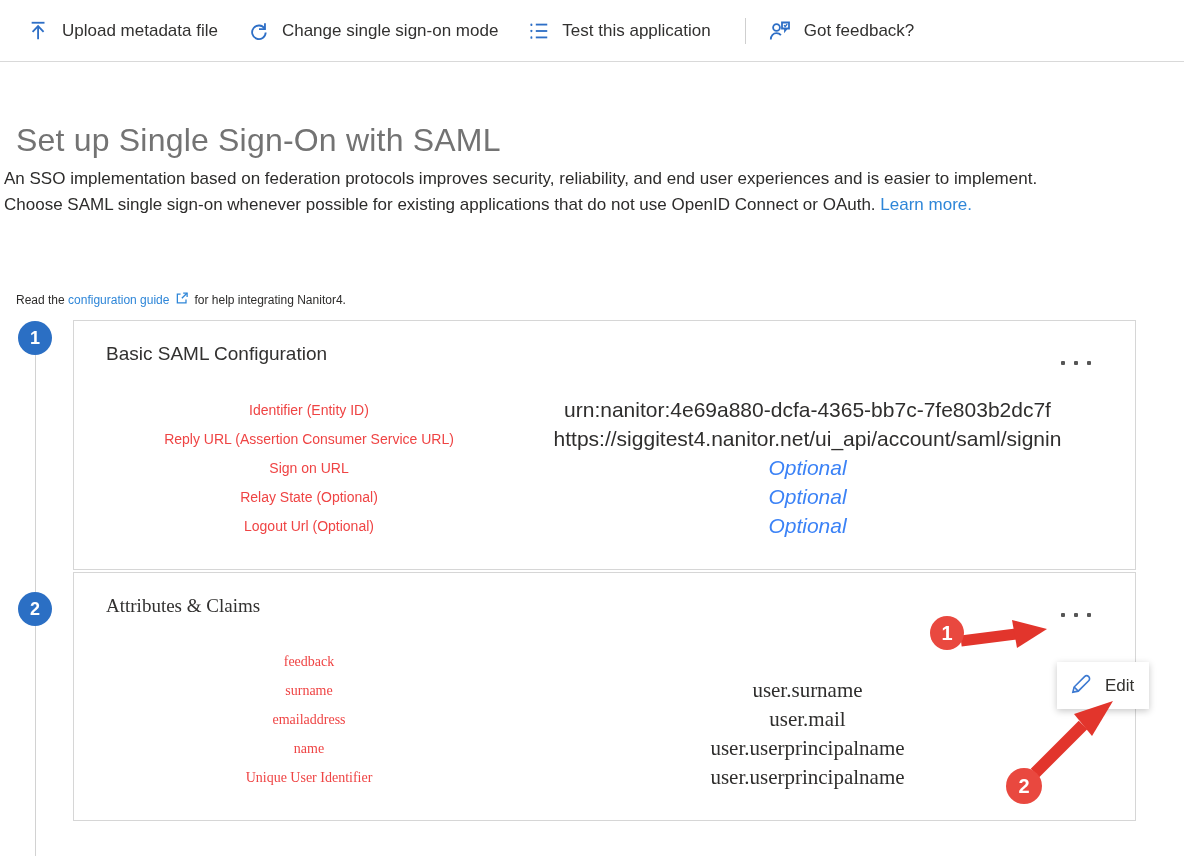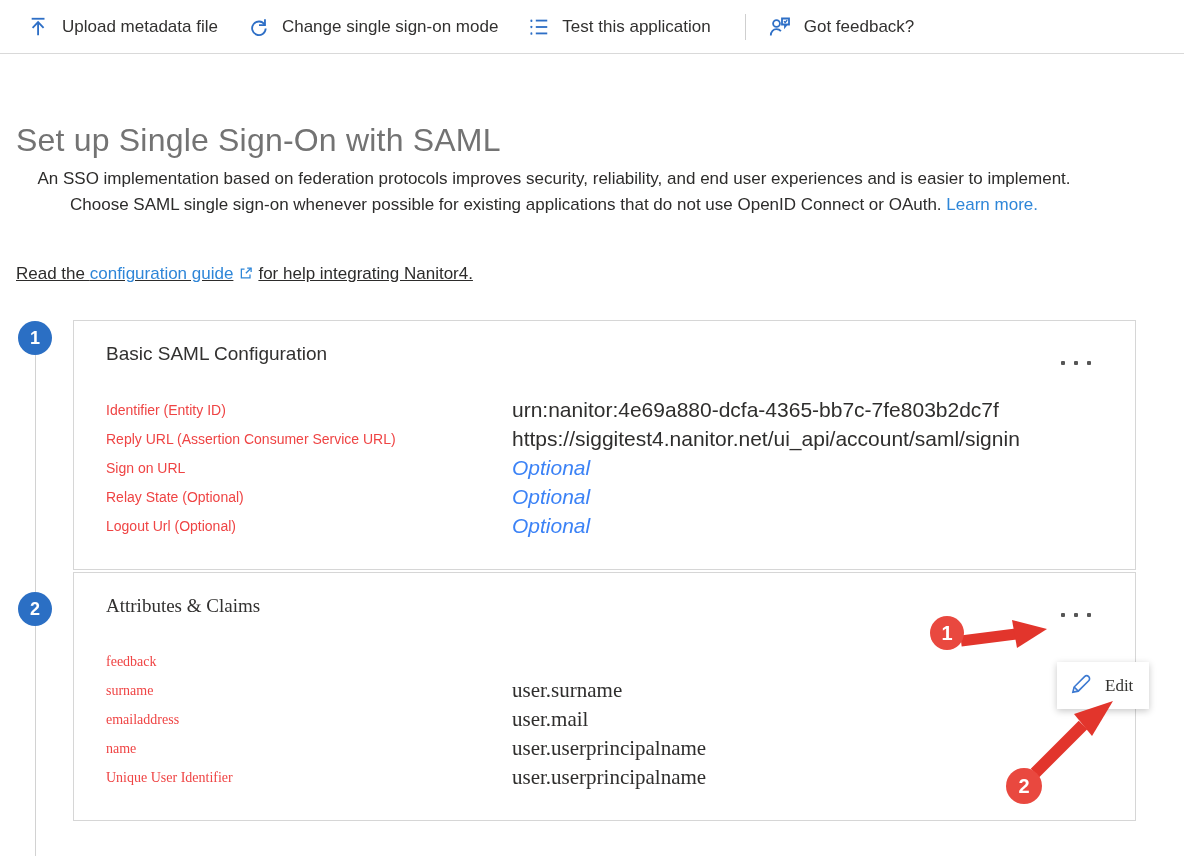--- a/index.html
+++ b/index.html
@@ -1,66 +1,66 @@
 <!DOCTYPE html>
 <html><head>
 <meta charset="utf-8">
 <style>
   * { margin:0; padding:0; box-sizing:border-box; }
   html,body { background:#ffffff; }
   body { font-family:"Liberation Sans","DejaVu Sans",sans-serif; color:#2f2e2d; }
   .page { position:relative; width:1184px; height:856px; overflow:hidden; background:#fff; }
 
   
-  .toolbar { position:absolute; top:0; left:0; width:1184px; height:54px;
+  .toolbar { position:absolute; top:0; left:0; width:1184px; height:62px;
              display:flex; align-items:center; padding-left:28px;
              border-bottom:1px solid #d9d9d9; background:#fff; }
   .cmd { display:flex; align-items:center; gap:12px; margin-right:30px; cursor:pointer; }
   .cmd svg { display:block; }
   .cmd-label { font-size:17px; color:#323130; white-space:nowrap; }
   .toolbar-divider { width:1px; height:26px; background:#cfcfcf; margin:0 22px 0 4px; }
 
   
   .h1 { position:absolute; left:16px; top:102px; font-size:32px; font-weight:300;
         color:#737373; letter-spacing:0.2px;margin-top:20px; }
-  .intro { position:absolute; left:24px; top:166px; width:1060px;
-           font-size:17px; line-height:26px; color:#2d2c2b;text-align:center; }
+  .intro { position:absolute; left:4px; top:166px; width:1060px;
+           font-size:17px; line-height:26px; color:#2d2c2b; }
   .link { color:#2e86d8; text-decoration:none; cursor:pointer; }
-  .guide { position:absolute; left:16px; top:264px; font-size:17px; color:#2d2c2b;text-decoration:underline; }
+  .guide { position:absolute; left:16px; top:290px; font-size:12px; color:#2d2c2b; }
   .guide .ext { display:inline-block; vertical-align:-2px; margin:0 4px 0 5px; }
 
   
   .connector { position:absolute; left:35px; top:352px; width:1px; height:504px; background:#d2d2d2; }
   .step-badge { position:absolute; width:34px; height:34px; border-radius:50%;
                 background:#2b6fc4; color:#fff; font-size:18px; font-weight:bold;
                 display:flex; align-items:center; justify-content:center; z-index:2; }
   .badge-1 { left:18px; top:321px; }
   .badge-2 { left:18px; top:592px; }
 
   .card { position:absolute; left:73px; width:1063px; background:#fff;
-          border:1px solid #d6d6d6; z-index:1; }
+          border:1px solid #d6d6d6; z-index:1;text-align:center; }
   .card-1 { top:320px; height:250px; }
   .card-2 { top:572px; height:249px;font-family:Liberation Serif, serif; }
   .card-title { position:absolute; left:32px; top:22px; font-size:19px; color:#323130; }
   .menu-dots { position:absolute; right:40px; top:36px; display:flex; gap:9px;
                padding:4px; cursor:pointer; }
   .menu-dots .dot { width:4px; height:4px; background:#565656; border-radius:1px; }
 
   .rows { position:absolute; left:32px; right:32px; top:74px; }
   .row { display:grid; grid-template-columns:406px 1fr; height:29px; align-items:center; }
   .row-label { font-size:14px; color:#ef4444; white-space:nowrap; }
   .row-value { font-size:21px; color:#2f2e2d; white-space:nowrap; }
   .row-value.optional { font-style:italic; color:#3b82f6; }
 
   
   .edit-menu { position:absolute; left:1057px; top:662px; width:92px; height:47px;
                background:#fff; box-shadow:0 2px 7px rgba(0,0,0,0.22);
                display:flex; align-items:center; gap:12px; padding-left:13px;
                z-index:30; cursor:pointer; }
-  .edit-label { font-size:17px; color:#33322f;font-family:Liberation Serif, serif; }
+  .edit-label { font-size:17px; color:#33322f; }
 
   
   .overlay { position:absolute; left:0; top:0; z-index:40; pointer-events:none; }
   .callout { position:absolute; border-radius:50%; background:#e9483f; color:#fff;
              font-size:20px; font-weight:bold; display:flex; align-items:center;
              justify-content:center; z-index:45; }
   .callout-1 { left:930px; top:616px; width:34px; height:34px; }
   .callout-2 { left:1006px; top:768px; width:36px; height:36px; }
 </style>
 </head>

